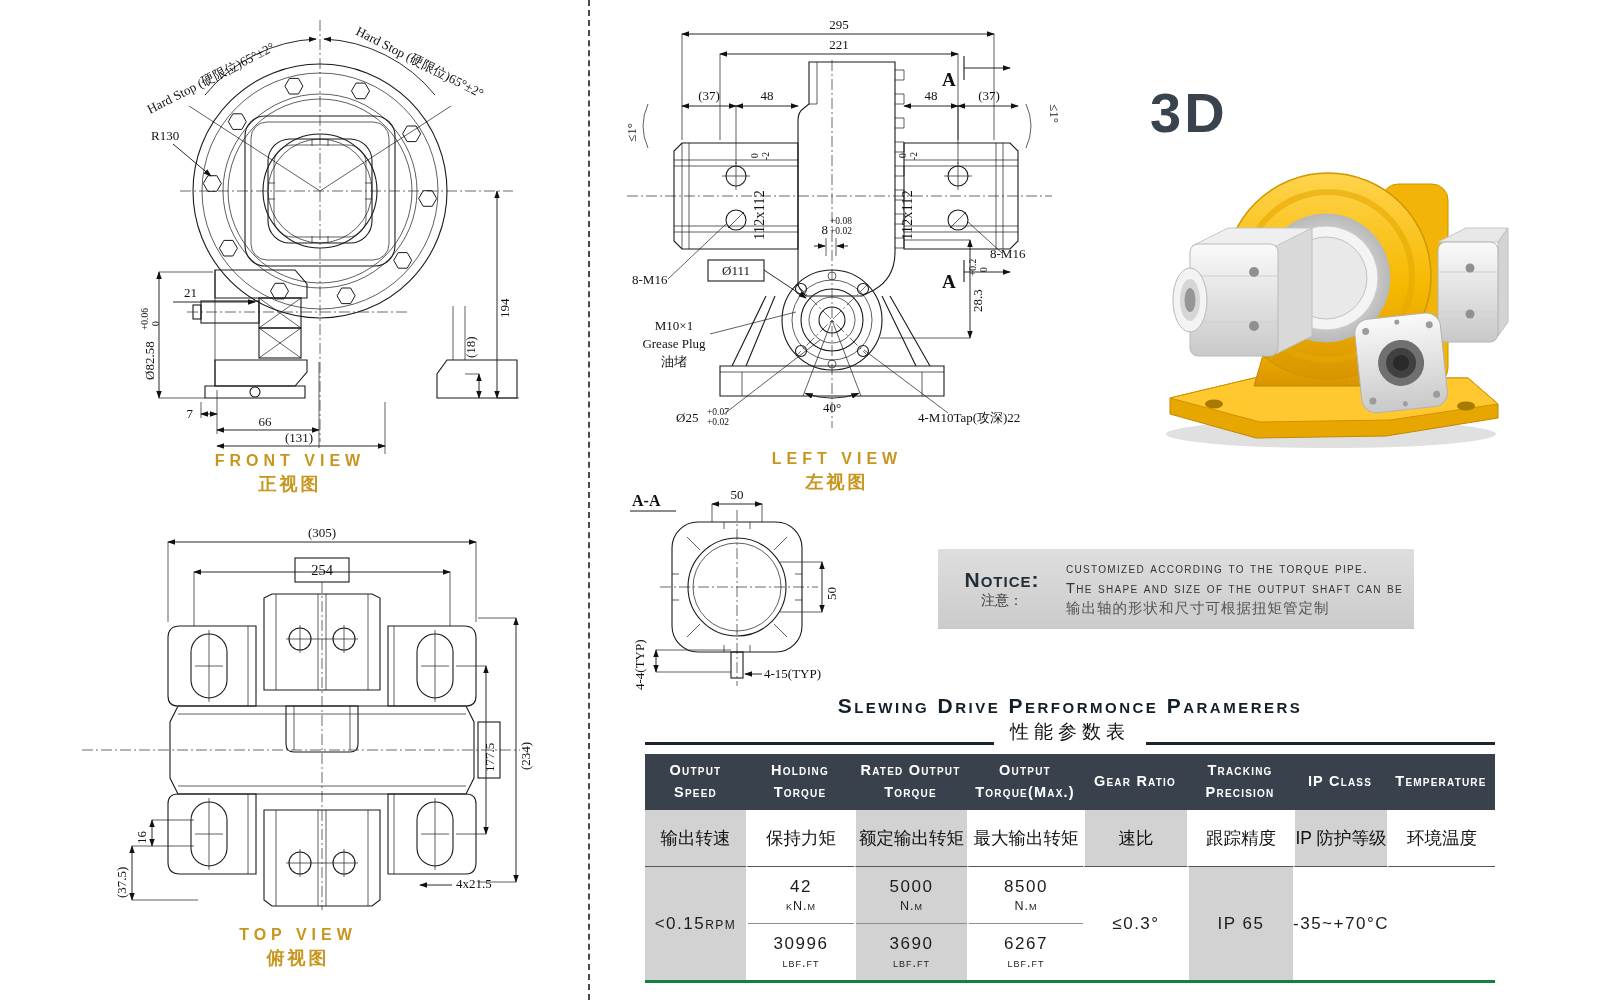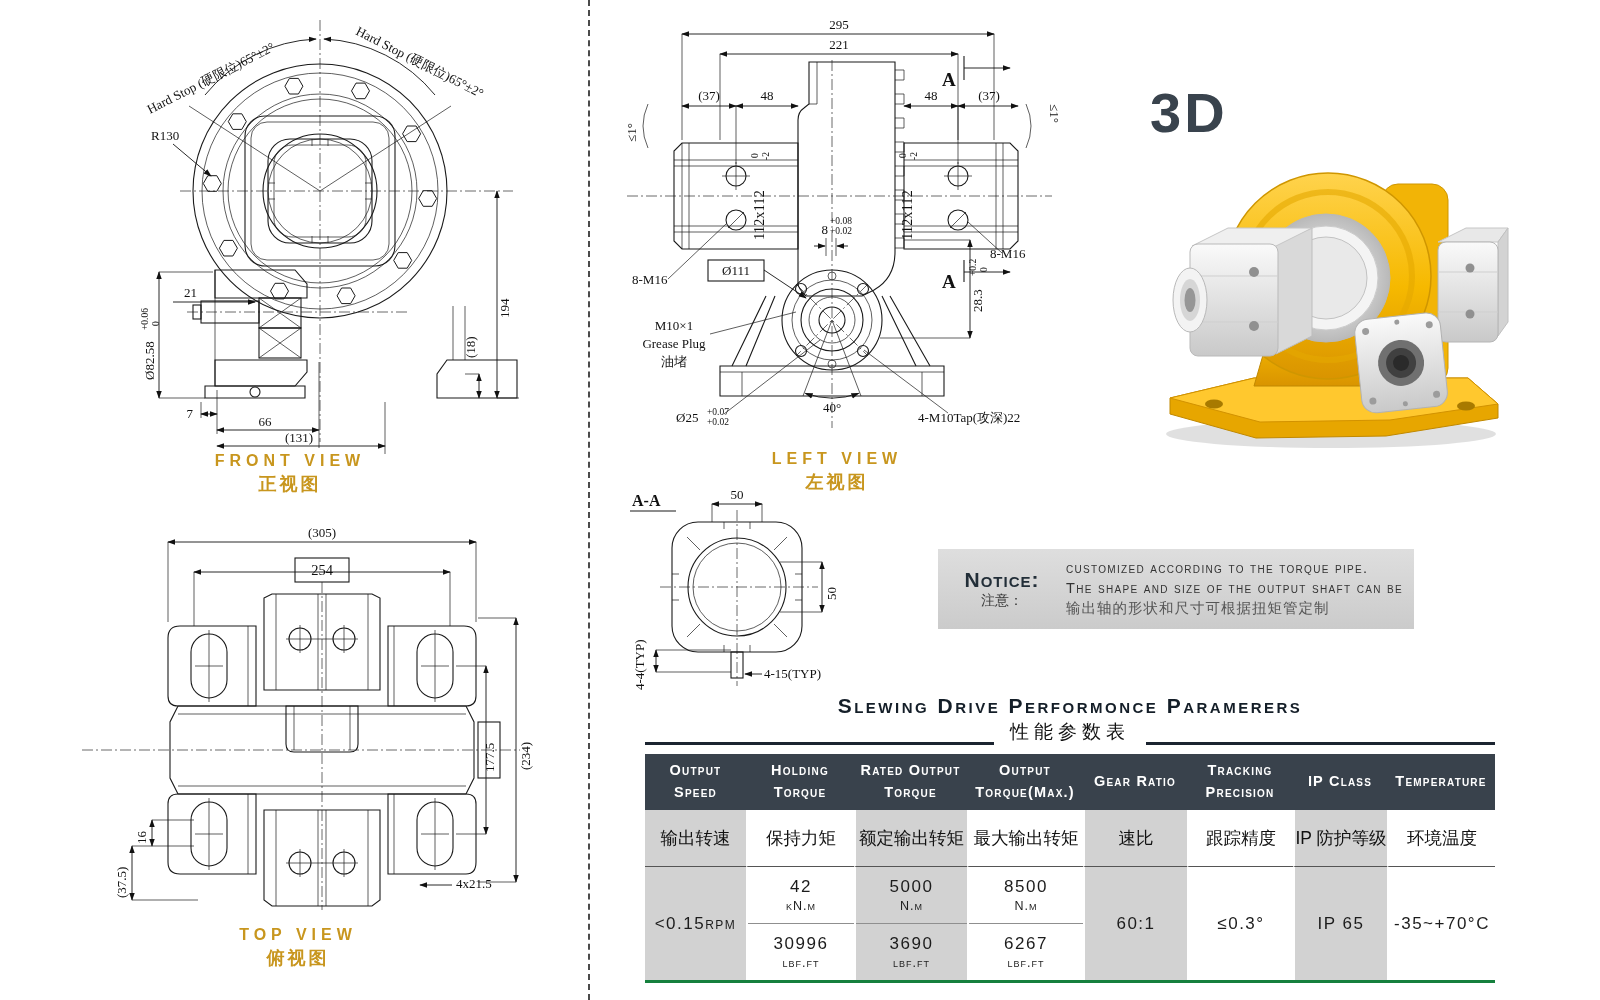--- a/index.html
+++ b/index.html
@@ -508,23 +508,20 @@
       <div class="dcell nb split">
         <div class="half">
           <span class="dval">8500</span>
           <span class="dunit">N.m</span>
         </div>
         <div class="half">
           <span class="dval">6267</span>
           <span class="dunit">lbf.ft</span>
         </div>
       </div>
-      <div class="dcell nb g">
-        <span class="dval">60:1</span>
-      </div>
       <div class="dcell nb">
         <span class="dval">≤0.3°</span>
       </div>
       <div class="dcell nb g">
         <span class="dval">IP 65</span>
       </div>
       <div class="dcell nb">
         <span class="dval">-35~+70°C</span>
       </div>
     </div>

